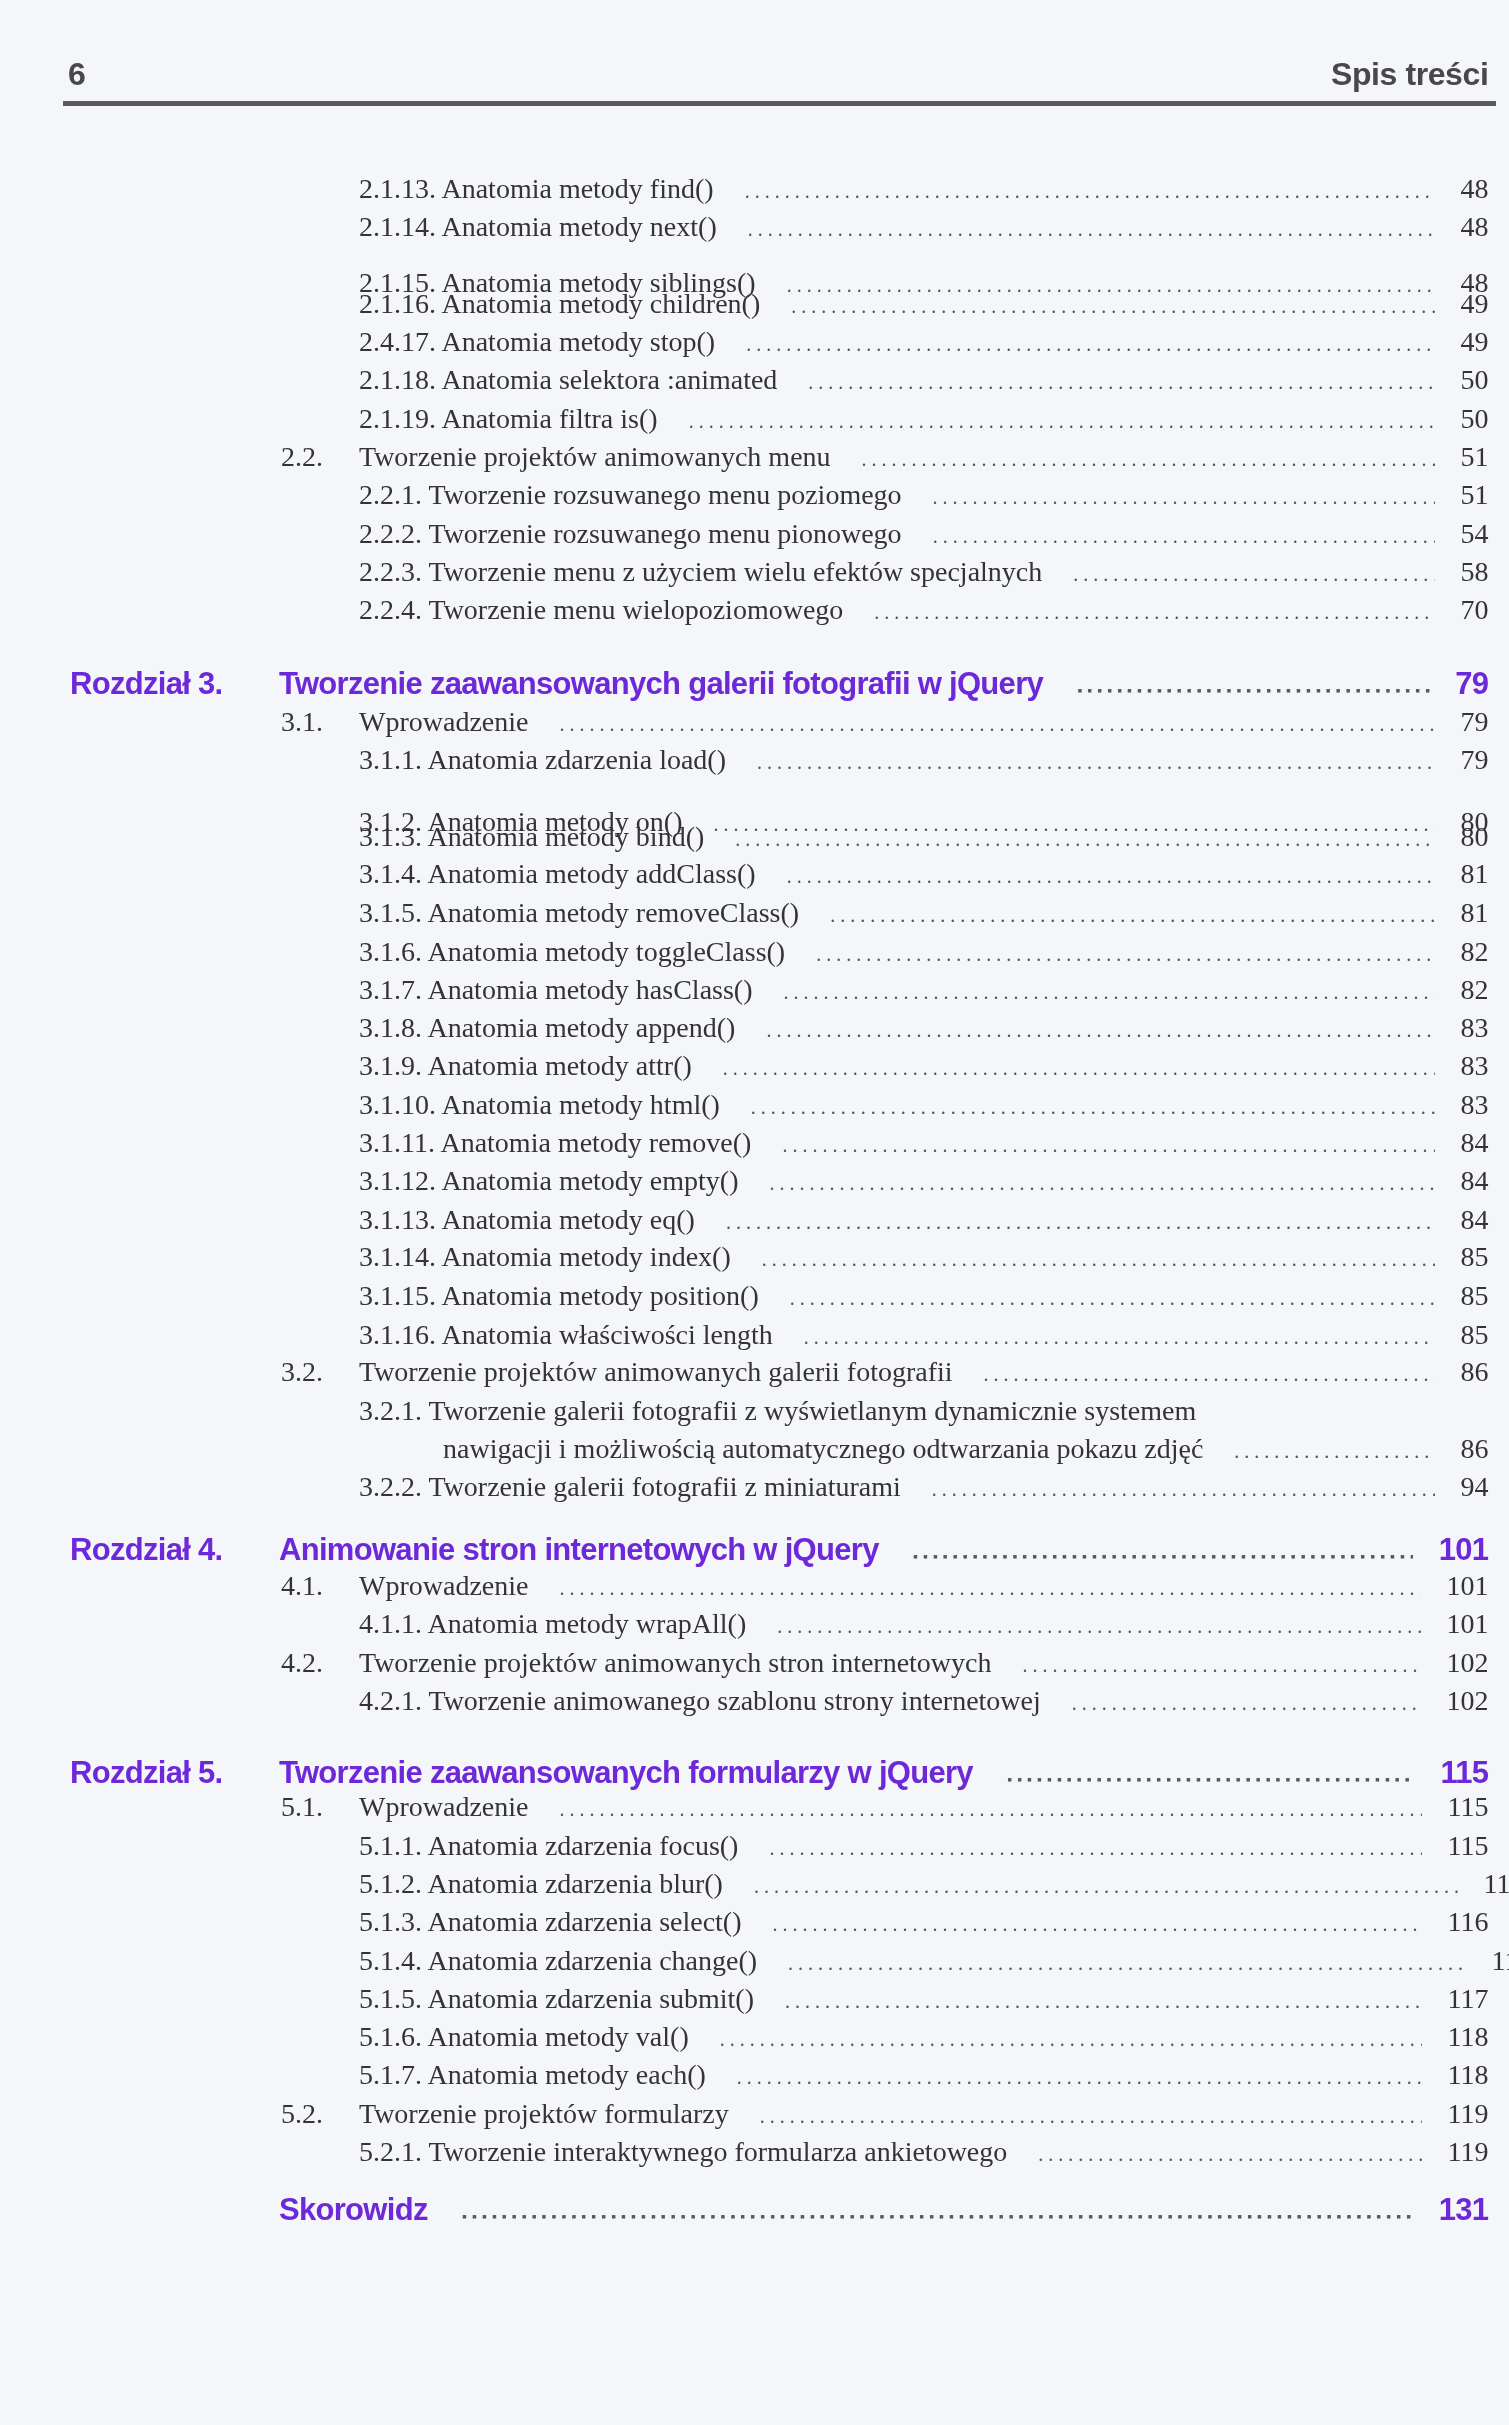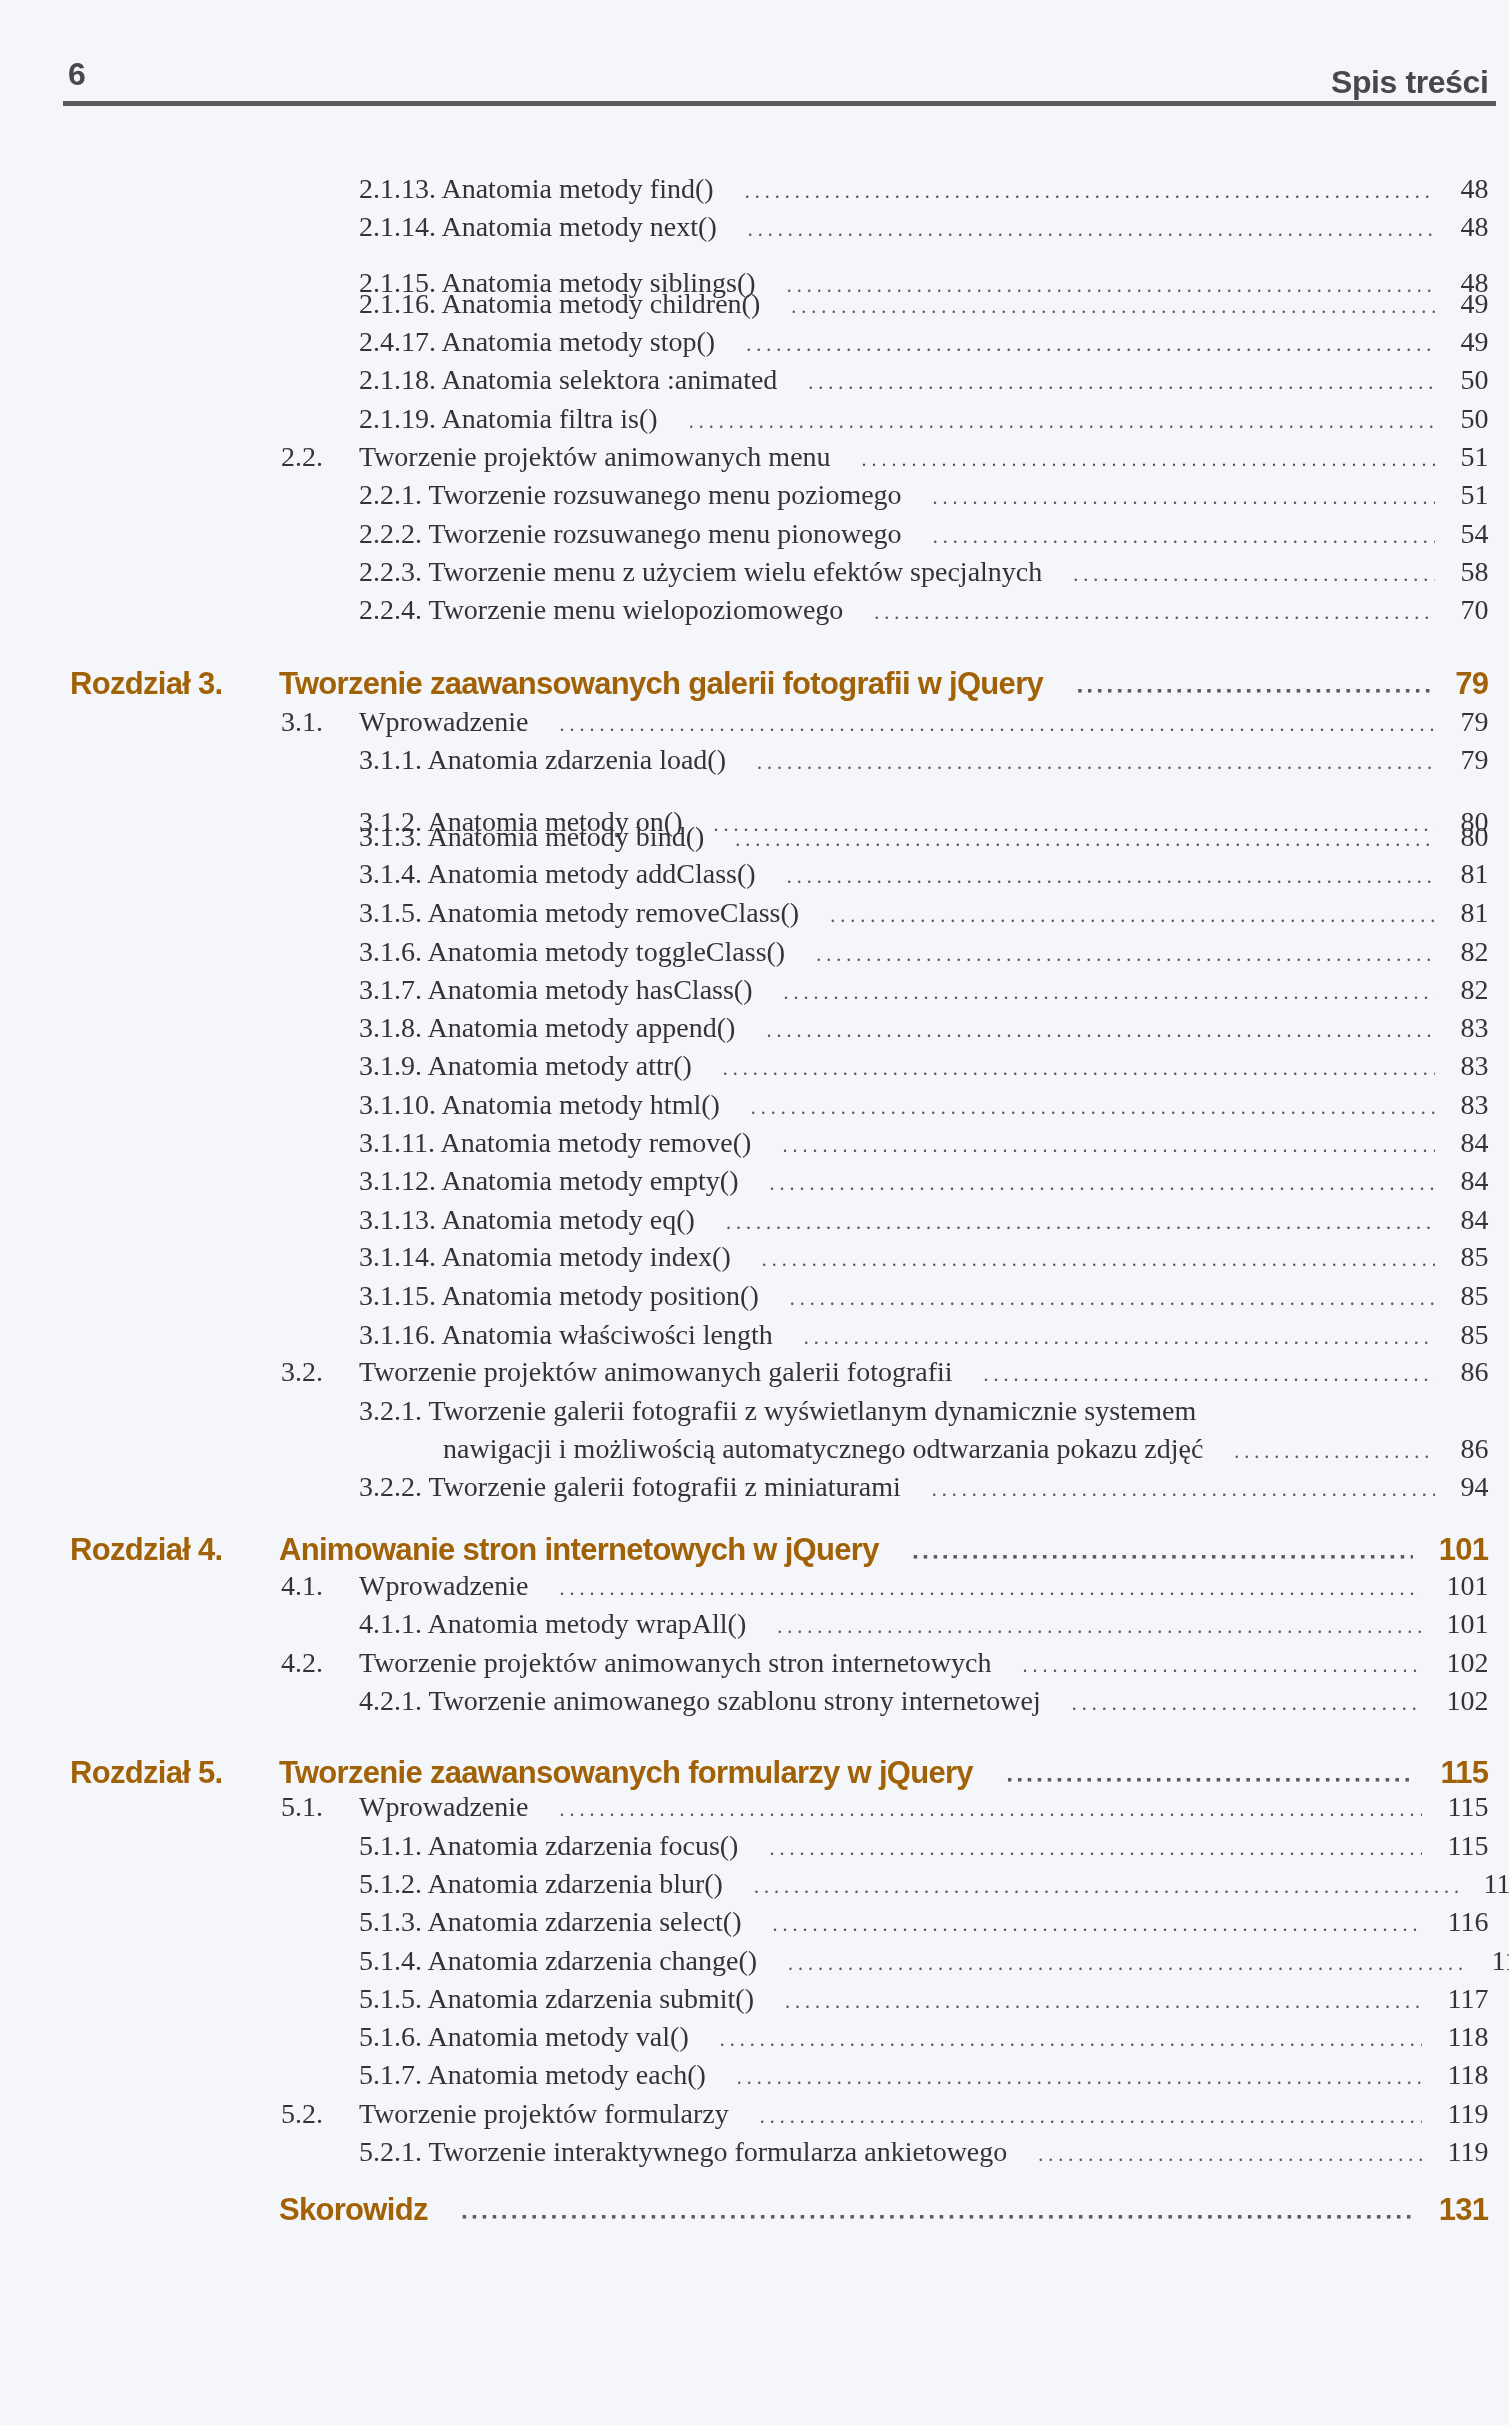--- a/index.html
+++ b/index.html
@@ -7,21 +7,21 @@
     width: 1510px; height: 2426px; position: relative; overflow: hidden;
     background: #f5f6fa;
     color: #333338;
   }
   .running-head {
     position: absolute; top: 56px; left: 68px; right: 21.6px; height: 40px;
     font-family: "Liberation Sans", sans-serif; font-weight: bold;
     font-size: 32px; color: #47474c; letter-spacing: -0.4px;
   }
   .running-head .folio { position: absolute; left: 0; top: 0; }
-  .running-head .title { position: absolute; right: 0; top: 8px; }
+  .running-head .title { position: absolute; right: 0; top: 0; }
   .rule {
     position: absolute; top: 101px; left: 63px; width: 1433px; height: 4.5px;
     background: #5a5a60;
   }
   .row {
     position: absolute; left: 0; width: 1510px; height: 36px;
     display: flex; align-items: baseline;
     font-family: "Liberation Serif", serif; font-size: 28px; line-height: 36px;
   }
   .row .num { position: absolute; white-space: nowrap; }
@@ -44,21 +44,21 @@
 
   
   .row.sec .num { left: 281px; }
   .row.sec .body { left: 359px; }
   
   .row.sub .body { left: 359px; }
 
   
   .row.chap {
     font-family: "Liberation Sans", sans-serif; font-weight: bold;
-    font-size: 31px; color: #a16207; height: 41px; line-height: 41px;
+    font-size: 31px; color: #6d28d9; height: 41px; line-height: 41px;
     letter-spacing: -0.7px;
   }
   .row.chap .num { left: 70px; }
   .row.chap .body { left: 279px; }
   .row.chap .leader { color: #58585e; font-size: 23.4px; font-weight: bold; margin-left: 12.6px; }
   .row.chap .leader::before {
     content: "■ ■ ■ ■ ■ ■ ■ ■ ■ ■ ■ ■ ■ ■ ■ ■ ■ ■ ■ ■ ■ ■ ■ ■ ■ ■ ■ ■ ■ ■ ■ ■ ■ ■ ■ ■ ■ ■ ■ ■ ■ ■ ■ ■ ■ ■ ■ ■ ■ ■ ■ ■ ■ ■ ■ ■ ■ ■ ■ ■ ■ ■ ■ ■ ■ ■ ■ ■ ■ ■ ■ ■ ■ ■ ■ ■ ■ ■ ■ ■ ■ ■ ■ ■ ■ ■ ■ ■ ■ ■ ■ ■ ■ ■ ■ ■ ■ ■ ■ ■ ■ ■ ■ ■ ■ ■ ■ ■ ■ ■ ■ ■ ■ ■";
     font-size: 7.2px; letter-spacing: 1.8px; vertical-align: 0.9px;
   }
   .row.chap .label { }

